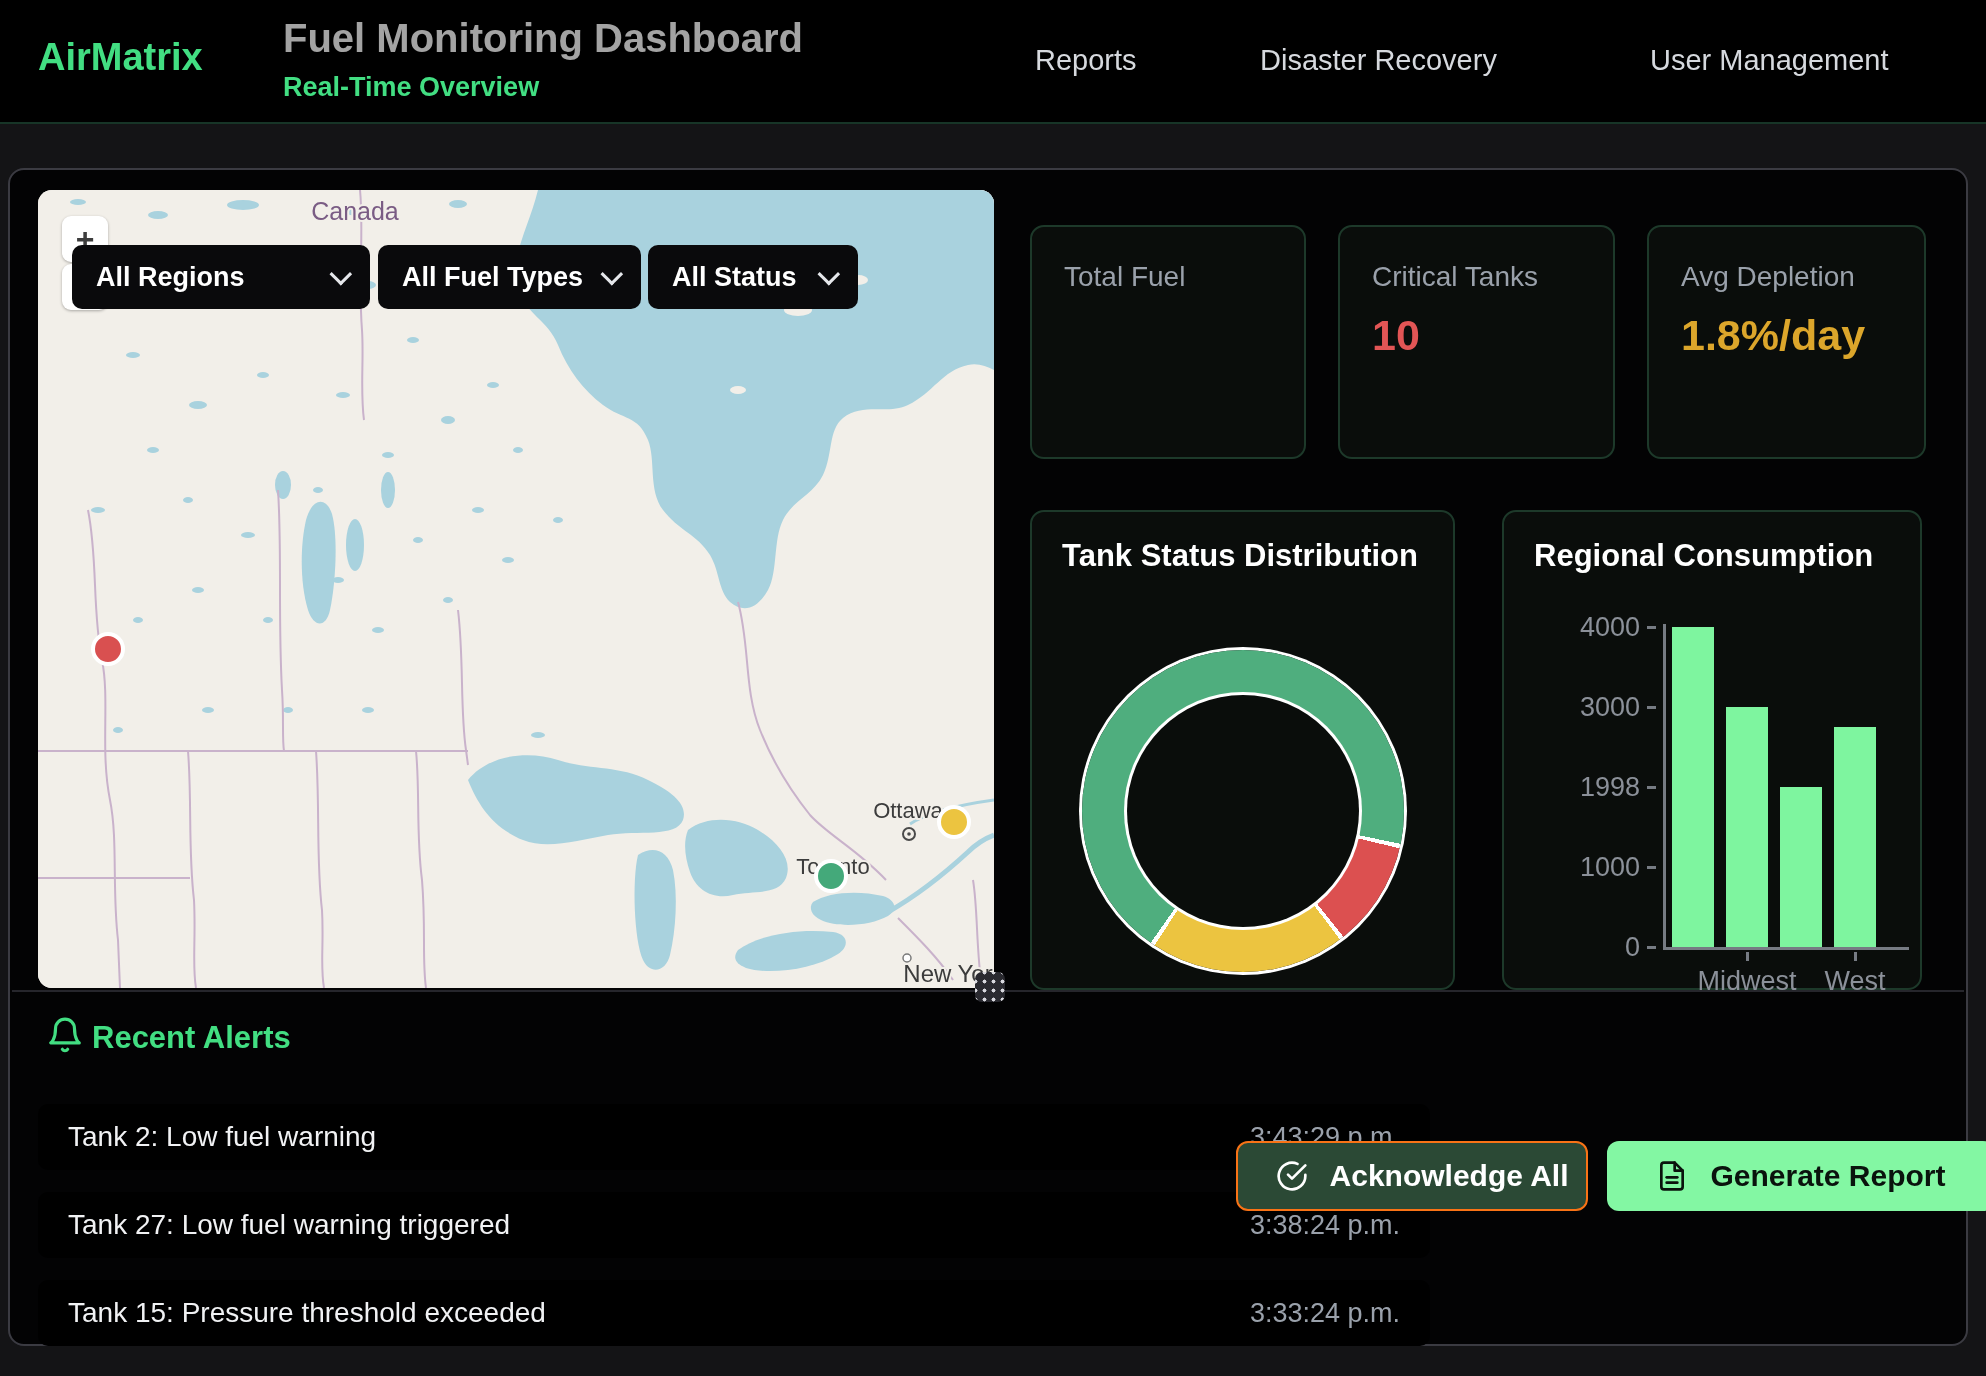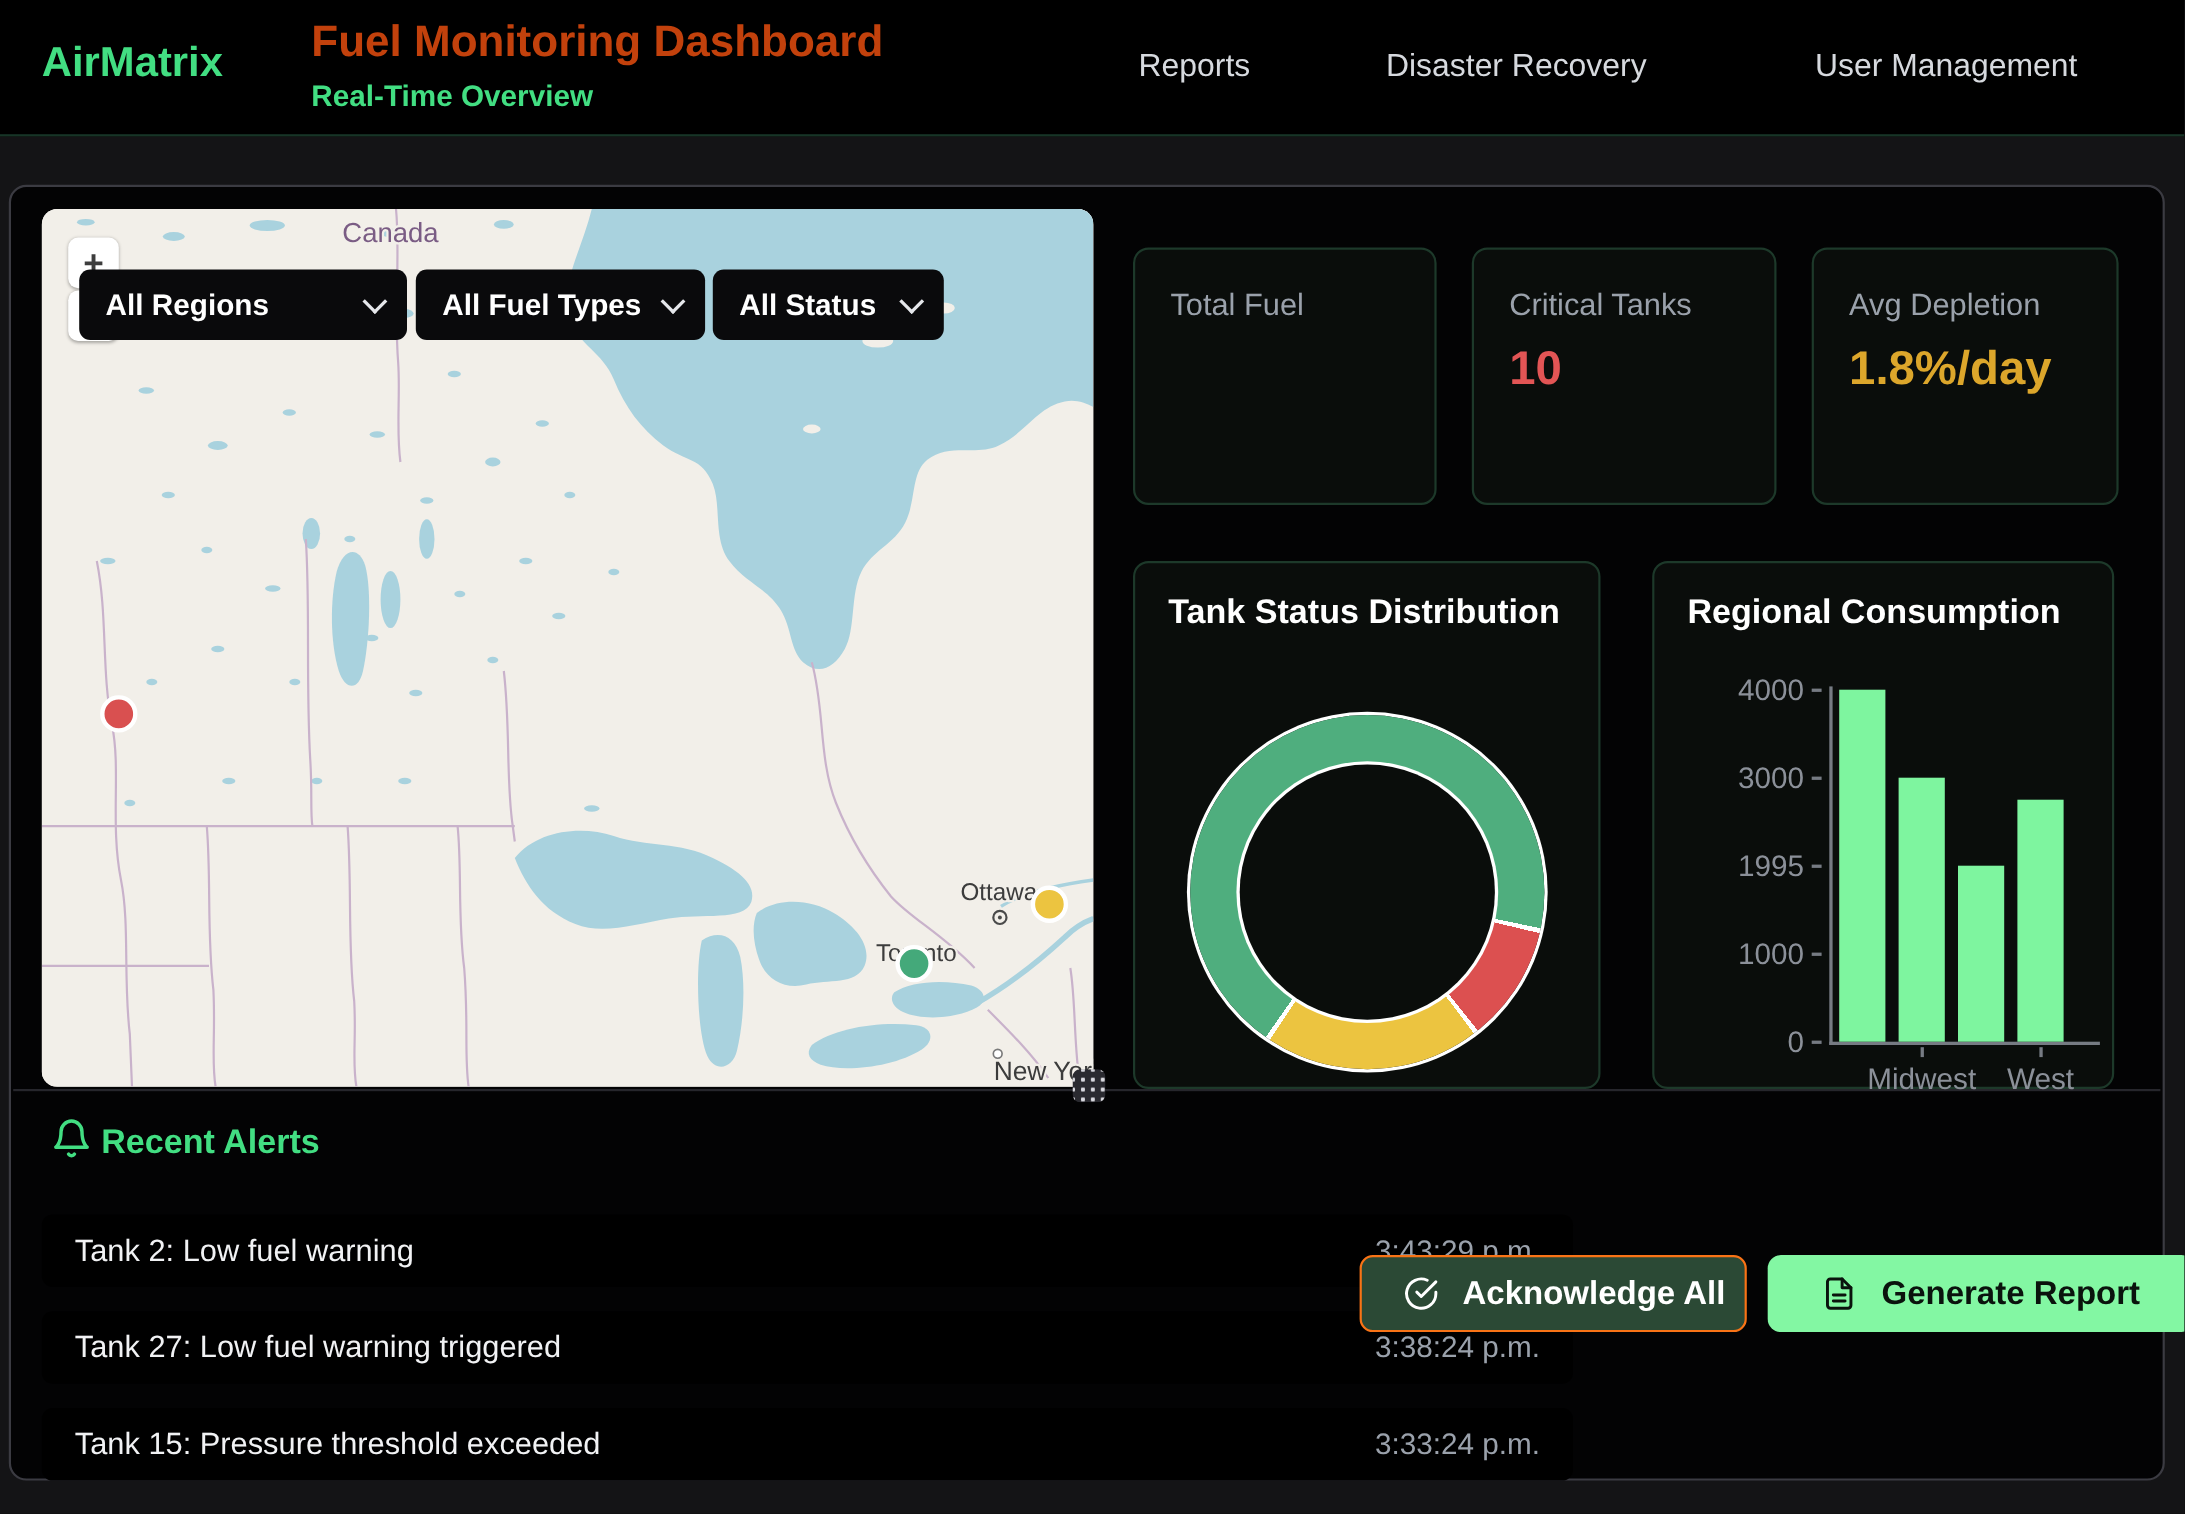--- a/index.html
+++ b/index.html
@@ -3,21 +3,21 @@
 <meta charset="utf-8">
 <style>
   html,body{margin:0;padding:0;background:#141416;}
   #app{position:relative;width:1986px;height:1376px;background:#141416;overflow:hidden;
        font-family:"Liberation Sans",sans-serif;-webkit-font-smoothing:antialiased;}
 
   
   .header{position:absolute;left:0;top:0;width:1986px;height:122px;background:#000;
           border-bottom:2px solid #173527;}
   .logo{position:absolute;left:38px;top:36px;font-size:38px;font-weight:bold;color:#42de82;}
-  .title{position:absolute;left:283px;top:16px;font-size:40px;font-weight:bold;color:#c2410c;}
+  .title{position:absolute;left:283px;top:16px;font-size:40px;font-weight:bold;color:#a3a3a3;}
   .subtitle{position:absolute;left:283px;top:72px;font-size:27px;font-weight:600;color:#42de82;}
   .nav-item{position:absolute;top:44px;font-size:29px;color:#d6d9de;cursor:pointer;}
   .nav-reports{left:1035px}.nav-dr{left:1260px}.nav-um{left:1650px}
 
   
   .shell{position:absolute;left:8px;top:168px;width:1960px;height:1178px;background:#030304;
          border:2px solid #3b3b42;border-radius:16px;box-sizing:border-box;}
   .divider{position:absolute;left:12px;top:990px;width:1952px;height:2px;background:#26262c;}
 
   
@@ -255,21 +255,21 @@
         <div class="bar" style="left: 7px; width: 42px; height: 320px; background: rgb(126, 245, 159);"></div>
         <div class="bar" style="left: 61px; width: 42px; height: 240px; background: rgb(126, 245, 159);"></div>
         <div class="bar" style="left: 115px; width: 42px; height: 160px; background: rgb(126, 245, 159);"></div>
         <div class="bar" style="left: 169px; width: 42px; height: 220px; background: rgb(126, 245, 159);"></div>
       </div>
     <div class="yaxis-labels">
         <div class="ytick" style="top: 305px;">0</div>
         <div class="ydash" style="top: 319px;"></div>
         <div class="ytick" style="top: 225px;">1000</div>
         <div class="ydash" style="top: 239px;"></div>
-        <div class="ytick" style="top: 145px;">1995</div>
+        <div class="ytick" style="top: 145px;">1998</div>
         <div class="ydash" style="top: 159px;"></div>
         <div class="ytick" style="top: 65px;">3000</div>
         <div class="ydash" style="top: 79px;"></div>
         <div class="ytick" style="top: -15px;">4000</div>
         <div class="ydash" style="top: -1px;"></div>
       </div>
     <div class="xaxis-labels">
         <div class="xdash" style="left: 81px;"></div>
         <div class="xtick-label" style="left: 12px;">Midwest</div>
         <div class="xdash" style="left: 189px;"></div>

